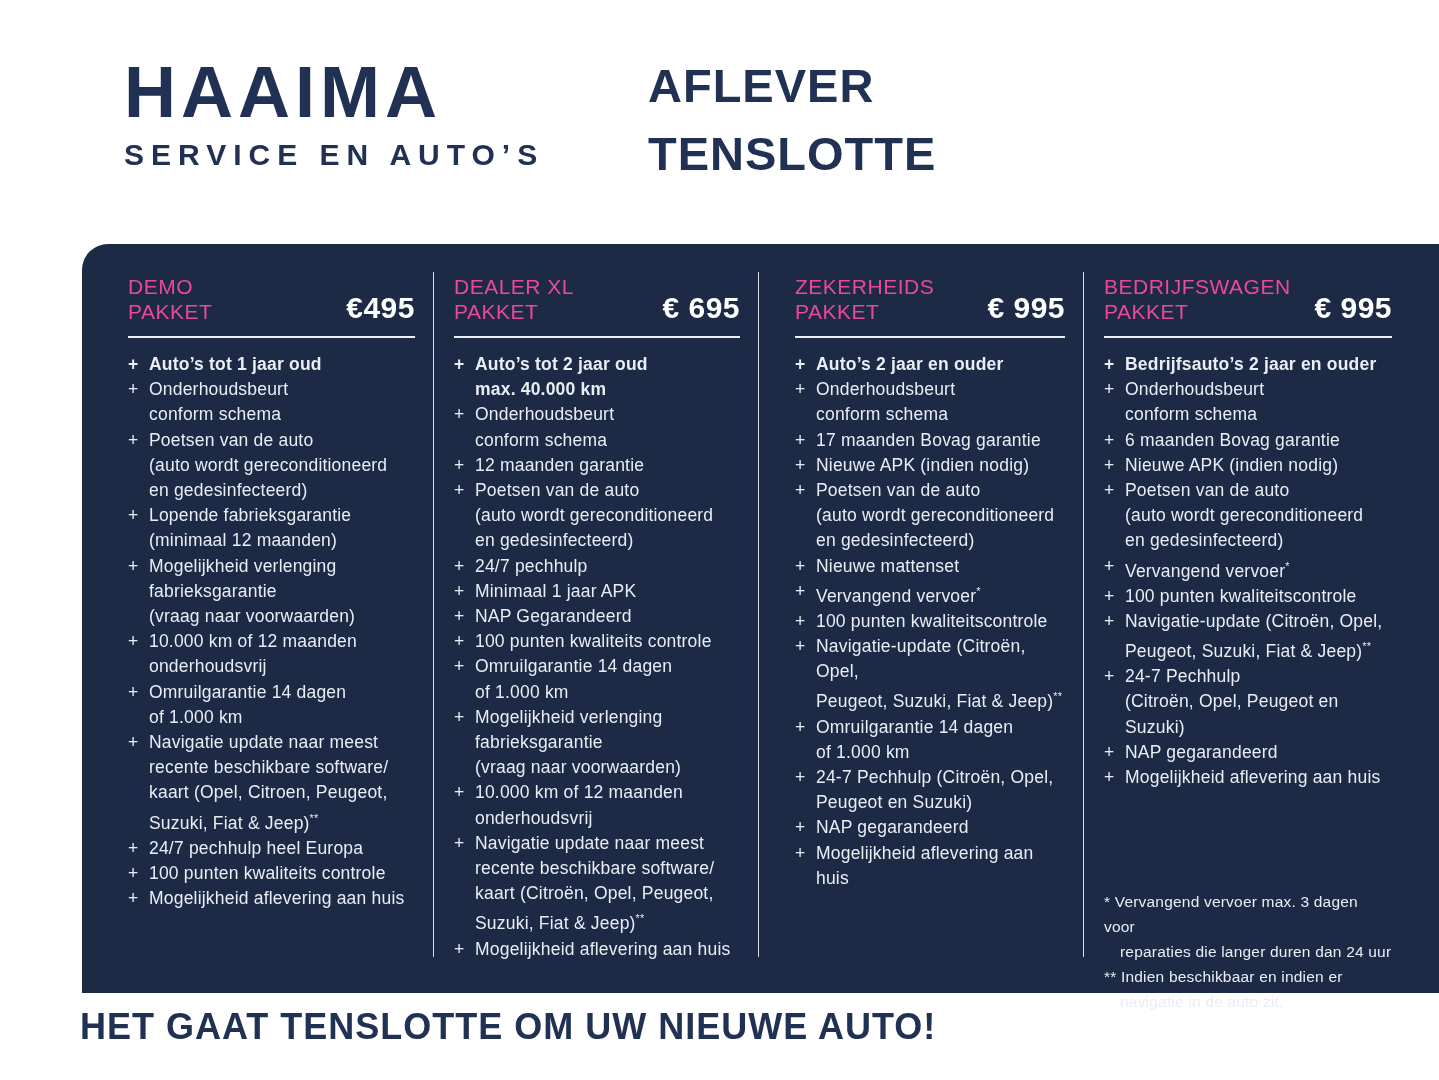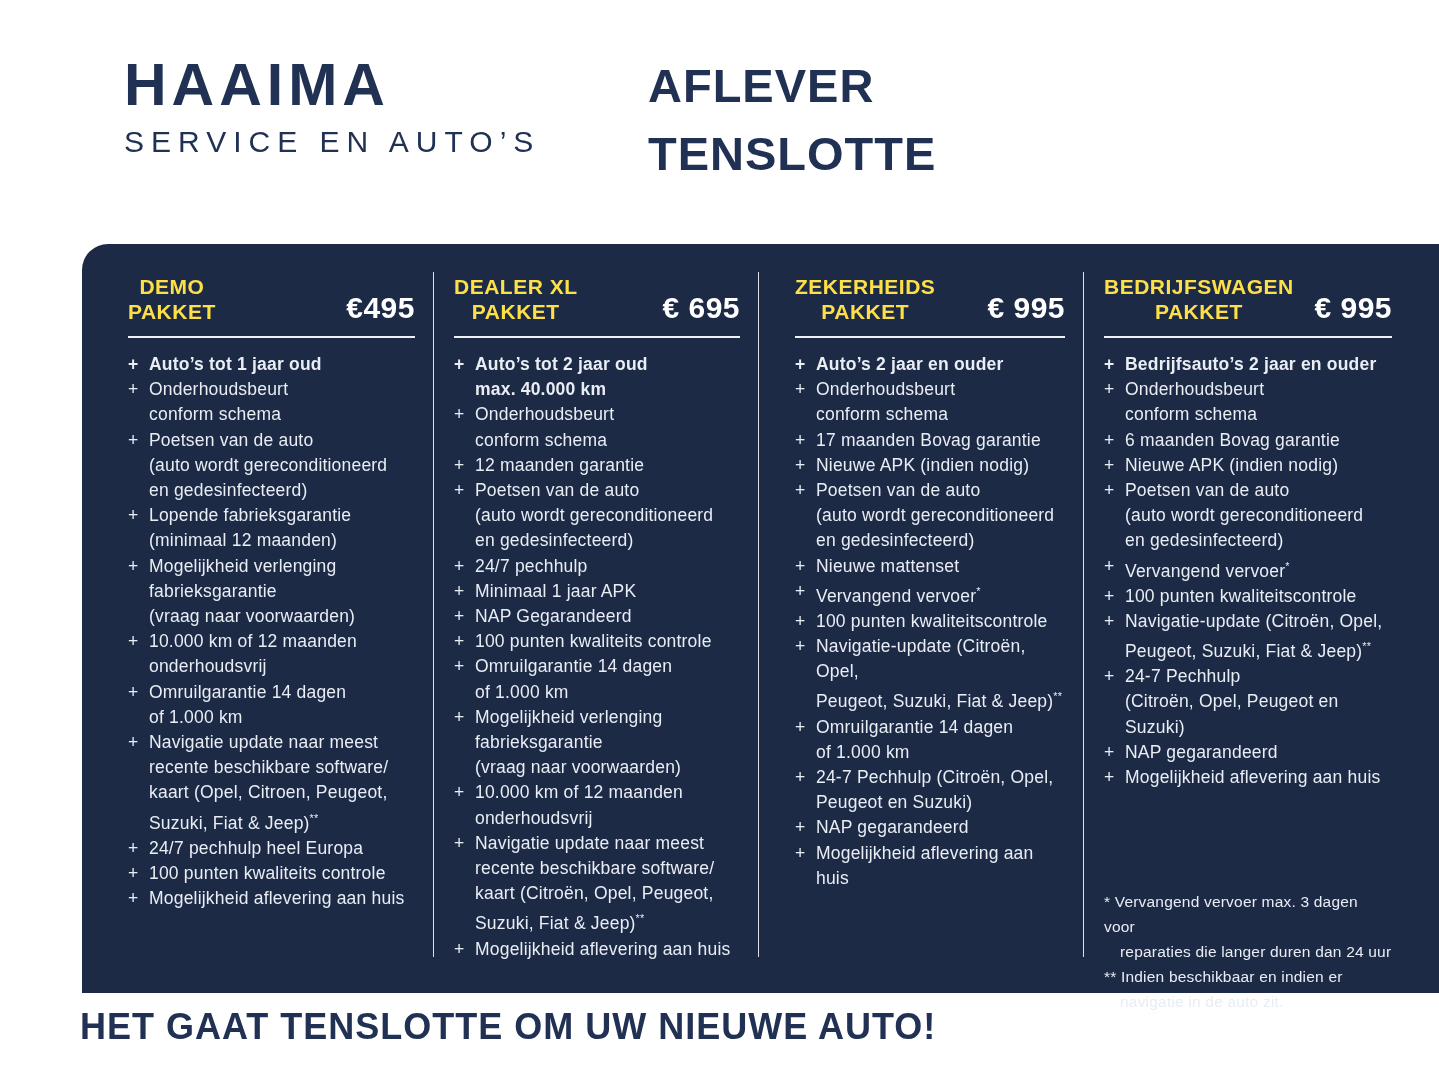--- a/index.html
+++ b/index.html
@@ -6,41 +6,41 @@
   html, body { margin: 0; padding: 0; }
   body {
     width: 1439px; height: 1080px;
     background: #ffffff;
     font-family: "Liberation Sans", "DejaVu Sans", sans-serif;
   }
   .page { position: relative; width: 1439px; height: 1080px; overflow: hidden; background: #ffffff; }
 
   
   .logo { position: absolute; left: 124px; top: 56px; color: #213154; }
-  .logo-name { font-size: 59px; font-weight: bold; line-height: 1; letter-spacing: 5px; }
-  .logo-tagline { font-size: 30px; letter-spacing: 7px; margin-top: 10px; font-weight: 400; }
+  .logo-name { font-size: 72px; font-weight: bold; line-height: 1; letter-spacing: 5px; }
+  .logo-tagline { font-size: 30px; letter-spacing: 7px; margin-top: 10px; font-weight: 700; }
   .main-title {
     position: absolute; left: 648px; top: 52px;
     color: #213154; font-weight: bold; font-size: 47px; line-height: 68px; letter-spacing: 1px;
   }
 
   
   .panel {
     position: absolute; left: 82px; top: 244px; right: 0; height: 749px;
     background: #1d2a46; border-radius: 26px 0 0 0;
   }
   .packages-row { position: absolute; top: 28px; left: 0; right: 0; height: 685px; display: flex; }
   .package { height: 100%; }
   .package:nth-child(1) { width: 351px; padding: 0 18px 0 46px; }
   .package:nth-child(2) { width: 325px; padding: 0 18px 0 20px; border-left: 1px solid rgba(255,255,255,.85); }
   .package:nth-child(3) { width: 325px; padding: 0 18px 0 36px; border-left: 1px solid rgba(255,255,255,.85); }
   .package:nth-child(4) { flex: 1; padding: 0 47px 0 20px; border-left: 1px solid rgba(255,255,255,.85); }
 
   .pkg-header { display: flex; justify-content: space-between; align-items: flex-end; margin-top: 2px; }
-  .pkg-name { margin: 0; font-size: 21px; line-height: 25px; letter-spacing: 0.5px; color: #fde047; font-weight: bold; text-align: center; }
+  .pkg-name { margin: 0; font-size: 21px; line-height: 25px; letter-spacing: 0.5px; color: #ec4899; font-weight: normal; }
   .pkg-price { font-size: 30px; font-weight: bold; color: #ffffff; line-height: 1; letter-spacing: 0.5px; margin-bottom: 1px; white-space: nowrap; }
   .rule { height: 2px; background: #edf0f5; margin: 12px 0 14px 0; }
 
   .items { font-size: 17.5px; line-height: 25.2px; color: #e9edf4; letter-spacing: 0.2px; }
   .item { display: flex; }
   .item.bold { font-weight: bold; }
   .plus { width: 21px; flex: 0 0 21px; }
   .itxt { flex: 1; }
   sup { font-size: 62%; }
 

